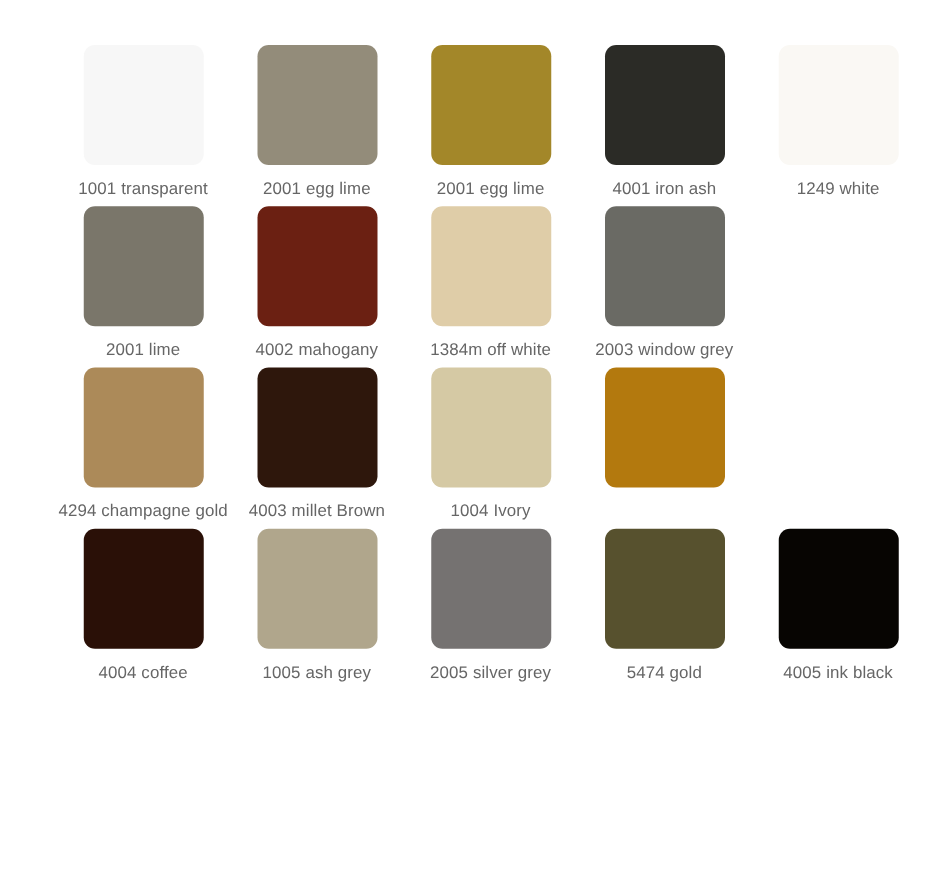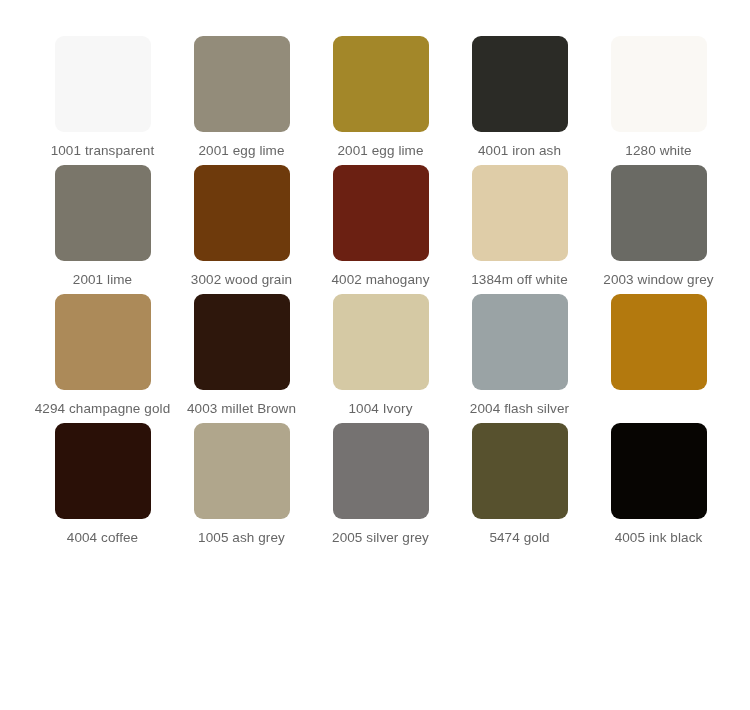--- a/index.html
+++ b/index.html
@@ -9,21 +9,21 @@
   }
   body {
     width: 750px;
     height: 710px;
     font-family: "Liberation Sans", sans-serif;
     overflow: hidden;
   }
   .palette {
     box-sizing: border-box;
     width: 750px;
-    padding: 36px 0 0 0;
+    padding: 36px 0 0 12px;
   }
   .swatch-row {
     display: flex;
     flex-direction: row;
     justify-content: flex-start;
     align-items: flex-start;
     margin: 0;
     padding: 0 0 0 33px;
     height: 129px;
   }
@@ -66,31 +66,27 @@
       <div class="swatch-cell">
         <div class="swatch-chip" title="2001 egg lime" style="background: rgb(163, 135, 41);"></div>
         <div class="swatch-label">2001 egg lime</div>
       </div>
       <div class="swatch-cell">
         <div class="swatch-chip" title="4001 iron ash" style="background: rgb(43, 43, 38);"></div>
         <div class="swatch-label">4001 iron ash</div>
       </div>
       <div class="swatch-cell">
         <div class="swatch-chip" title="1002 white" style="background: rgb(250, 248, 244);"></div>
-        <div class="swatch-label">1280 white</div>
+        <div class="swatch-label">1249 white</div>
       </div>
     </div>
     <div class="swatch-row">
       <div class="swatch-cell">
         <div class="swatch-chip" title="2002 lime" style="background: rgb(122, 118, 106);"></div>
         <div class="swatch-label">2001 lime</div>
-      </div>
-      <div class="swatch-cell">
-        <div class="swatch-chip" title="3002 wood grain" style="background: rgb(110, 58, 12);"></div>
-        <div class="swatch-label">3002 wood grain</div>
       </div>
       <div class="swatch-cell">
         <div class="swatch-chip" title="4002 mahogany" style="background: rgb(107, 32, 18);"></div>
         <div class="swatch-label">4002 mahogany</div>
       </div>
       <div class="swatch-cell">
         <div class="swatch-chip" title="1003m off white" style="background: rgb(223, 205, 168);"></div>
         <div class="swatch-label">1384m off white</div>
       </div>
       <div class="swatch-cell">
@@ -103,24 +99,20 @@
         <div class="swatch-chip" title="3003 champagne gold" style="background: rgb(172, 138, 89);"></div>
         <div class="swatch-label">4294 champagne gold</div>
       </div>
       <div class="swatch-cell">
         <div class="swatch-chip" title="4003 millet Brown" style="background: rgb(46, 23, 12);"></div>
         <div class="swatch-label">4003 millet Brown</div>
       </div>
       <div class="swatch-cell">
         <div class="swatch-chip" title="1004 Ivory" style="background: rgb(213, 201, 164);"></div>
         <div class="swatch-label">1004 Ivory</div>
-      </div>
-      <div class="swatch-cell">
-        <div class="swatch-chip" title="2004 flash silver" style="background: rgb(154, 163, 165);"></div>
-        <div class="swatch-label">2004 flash silver</div>
       </div>
       <div class="swatch-cell">
         <div class="swatch-chip" title="3004 yuan treasure gold" style="background: rgb(179, 121, 14);"></div>
       </div>
     </div>
     <div class="swatch-row">
       <div class="swatch-cell">
         <div class="swatch-chip" title="4004 coffee" style="background: rgb(42, 16, 7);"></div>
         <div class="swatch-label">4004 coffee</div>
       </div>

